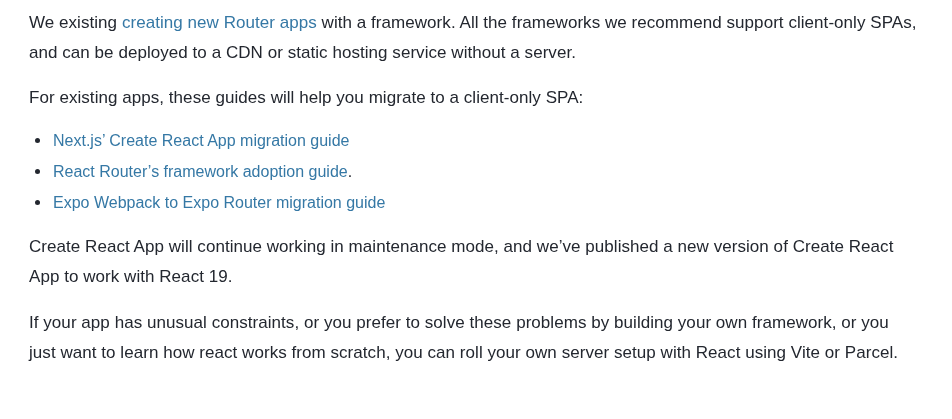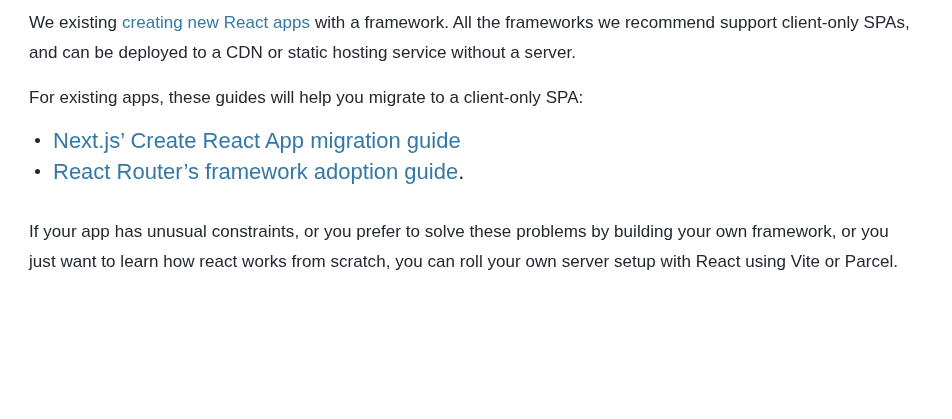--- a/index.html
+++ b/index.html
@@ -38,21 +38,21 @@
 
   .pad-top { padding-top: 8px; }
 
   ul.guide-list {
     margin: 0;
     padding: 0;
     list-style: none;
   }
   ul.guide-list li {
     position: relative;
-    font-size: 22px;
+    font-size: 16px;
     line-height: 31px;
     padding-left: 24px;
     color: #23272f;
   }
   ul.guide-list li .bullet {
     position: absolute;
     left: 6px;
     top: 13px;
     width: 5px;
     height: 5px;
@@ -67,37 +67,41 @@
   }
   .tail {
     color: #23272f;
   }
 </style>
 </head>
 <body>
 
 <div class="doc">
 
-  <p class="para pad-top"><span>We existing </span><a class="doclink" href="#">creating new React apps</a><span> with a framework. All the frameworks we recommend support client-only SPAs, and can be deployed to a CDN or static hosting service without a server.</span></p>
+  <p class="para pad-top"><span>We existing </span><a class="doclink" href="#">creating new Router apps</a><span> with a framework. All the frameworks we recommend support client-only SPAs, and can be deployed to a CDN or static hosting service without a server.</span></p>
 
   <div class="gap-1"></div>
 
   <p class="para">For existing apps, these guides will help you migrate to a client-only SPA:</p>
 
   <div class="gap-2"></div>
 
   <ul class="guide-list">
     <li>
       <span class="bullet"></span><a class="doclink" href="#">Next.js’ Create React App migration guide</a><span class="tail"></span>
     </li>
     <li>
       <span class="bullet"></span><a class="doclink" href="#">React Router’s framework adoption guide</a><span class="tail">.</span>
     </li>
+    <li>
+      <span class="bullet"></span><a class="doclink" href="#">Expo Webpack to Expo Router migration guide</a><span class="tail"></span>
+    </li>
   </ul>
 
   <div class="gap-3"></div>
 
+  <p class="para">Create React App will continue working in maintenance mode, and we’ve published a new version of Create React App to work with React 19.</p>
 
   <div class="gap-4"></div>
 
   <p class="para">If your app has unusual constraints, or you prefer to solve these problems by building your own framework, or you just want to learn how react works from scratch, you can roll your own server setup with React using Vite or Parcel.</p>
 
 </div>
 
 </body></html>

